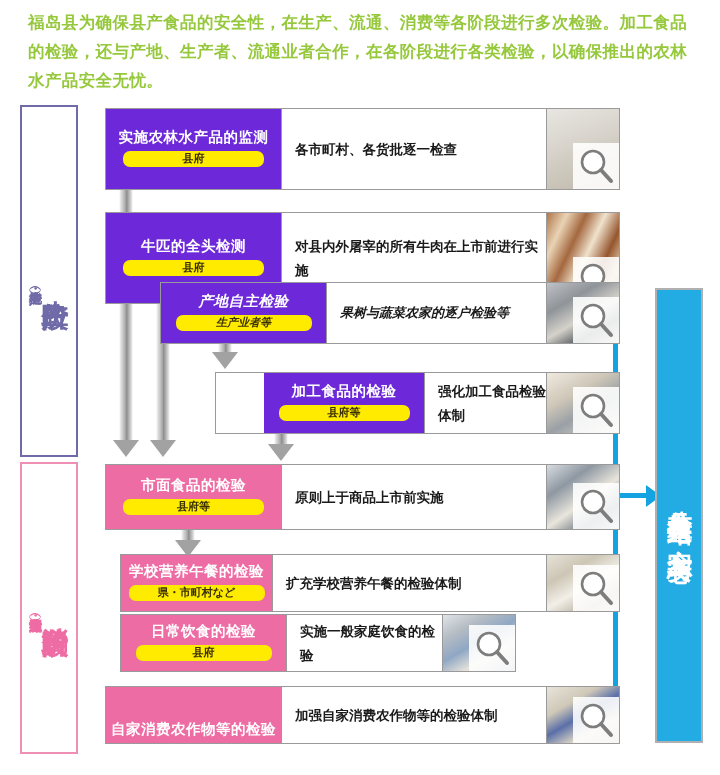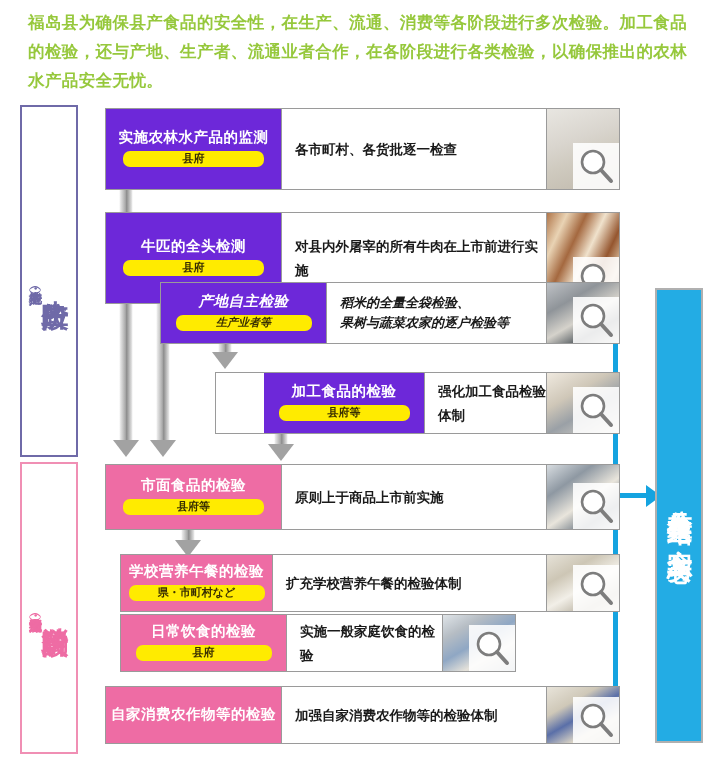--- a/index.html
+++ b/index.html
@@ -228,21 +228,20 @@
     </div>
   </div>
 </div>
 
 <div class="row" style="left:160px;top:282px;width:460px;height:62px;font-style:italic;">
   <div class="row-title" style="width:165px;">
     <div class="rt-label">产地自主检验</div>
     <div class="badge" style="width:136px;">生产业者等</div>
   </div>
   <div class="row-desc" style="line-height:20px;font-size:13px;">
-    <span>稻米的全量全袋检验、</span>
     <span>果树与蔬菜农家的逐户检验等</span>
   </div>
   <div class="photo ph-c" style="width:72px;">
     <div class="lens">
       <svg width="40" height="40" viewBox="0 0 40 40">
           <circle cx="17" cy="16" r="11" fill="#fff" stroke="#7d7d7d" stroke-width="2.6"></circle>
           <line x1="25" y1="24" x2="35" y2="35" stroke="#7d7d7d" stroke-width="4" stroke-linecap="round"></line>
         </svg>
     </div>
   </div>
@@ -314,21 +313,21 @@
     <div class="lens">
       <svg width="40" height="40" viewBox="0 0 40 40">
           <circle cx="17" cy="16" r="11" fill="#fff" stroke="#7d7d7d" stroke-width="2.6"></circle>
           <line x1="25" y1="24" x2="35" y2="35" stroke="#7d7d7d" stroke-width="4" stroke-linecap="round"></line>
         </svg>
     </div>
   </div>
 </div>
 
 <div class="row" style="left:105px;top:686px;width:515px;height:58px;">
-  <div class="row-title pink" style="width:175px;">
+  <div class="row-title pink" style="width:175px;justify-content:flex-end;">
     <div class="rt-label">自家消费农作物等的检验</div>
   </div>
   <div class="row-desc">
     <span>加强自家消费农作物等的检验体制</span>
   </div>
   <div class="photo ph-h" style="width:72px;">
     <div class="lens">
       <svg width="40" height="40" viewBox="0 0 40 40">
           <circle cx="17" cy="16" r="11" fill="#fff" stroke="#7d7d7d" stroke-width="2.6"></circle>
           <line x1="25" y1="24" x2="35" y2="35" stroke="#7d7d7d" stroke-width="4" stroke-linecap="round"></line>

